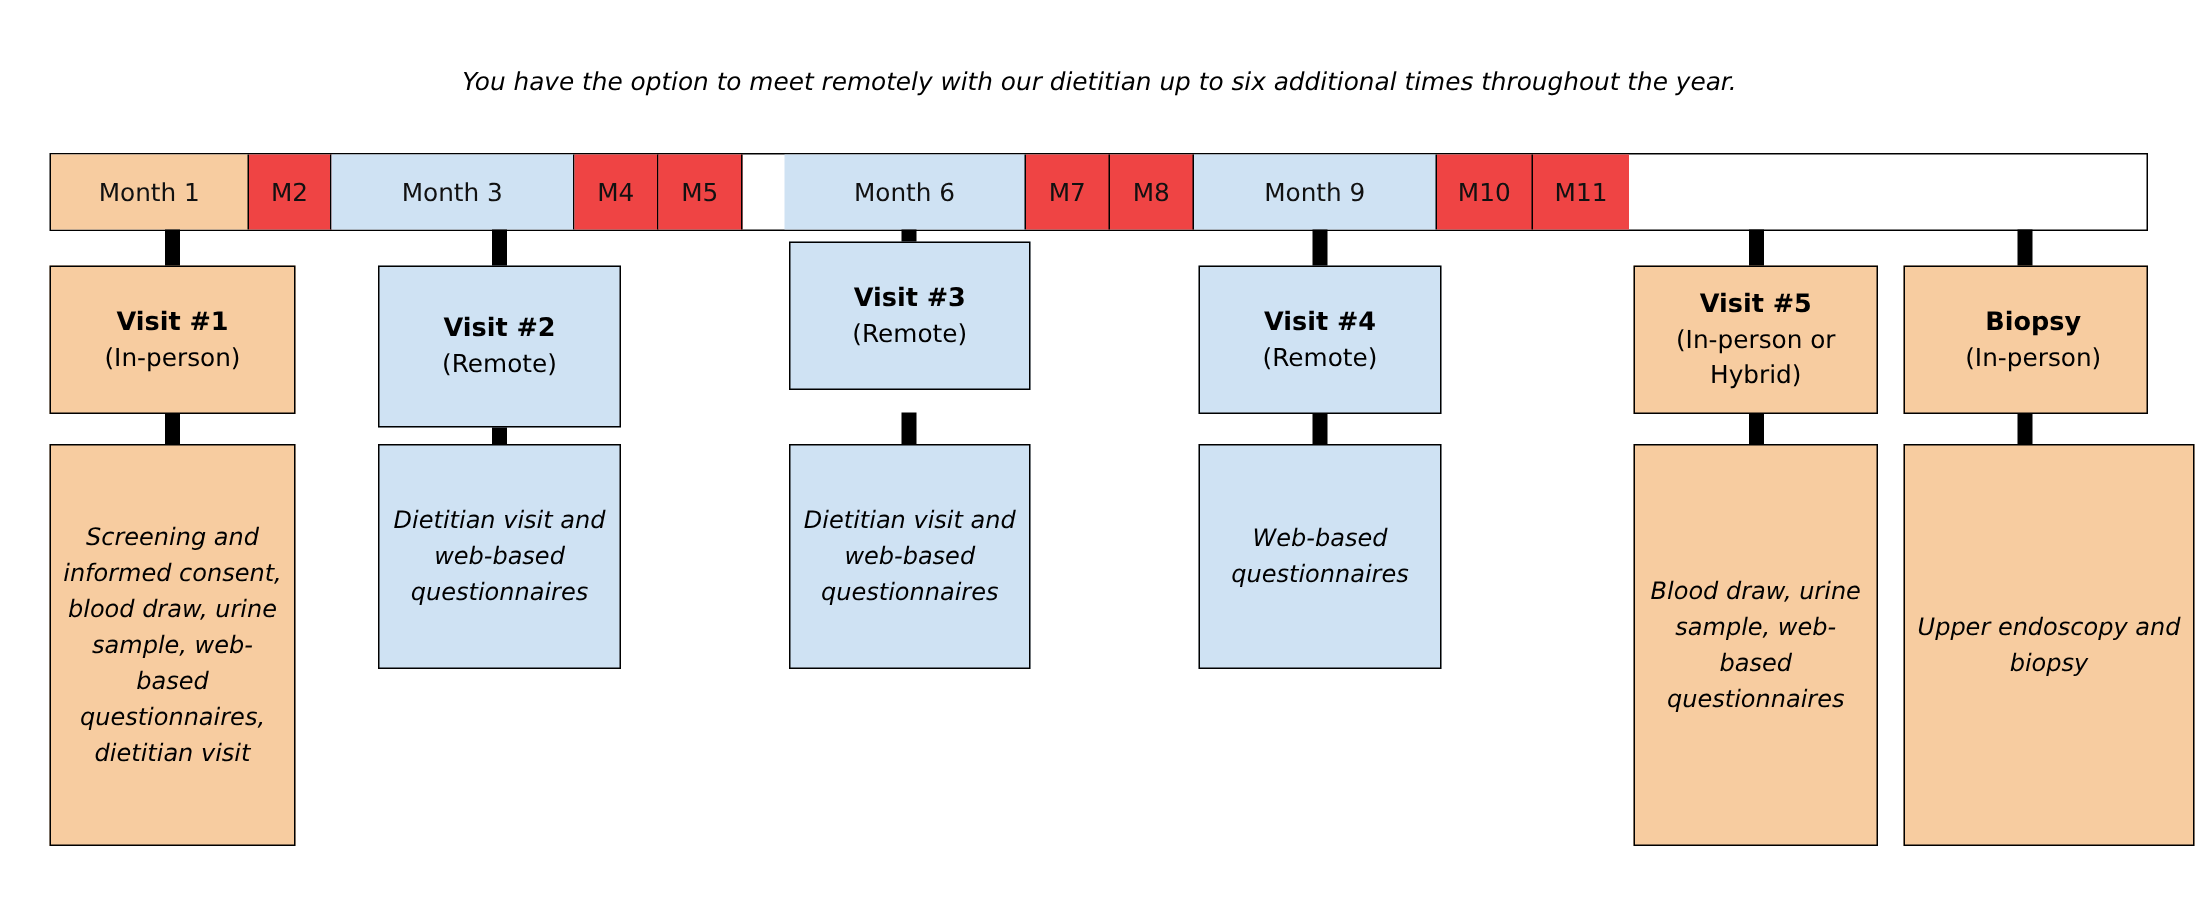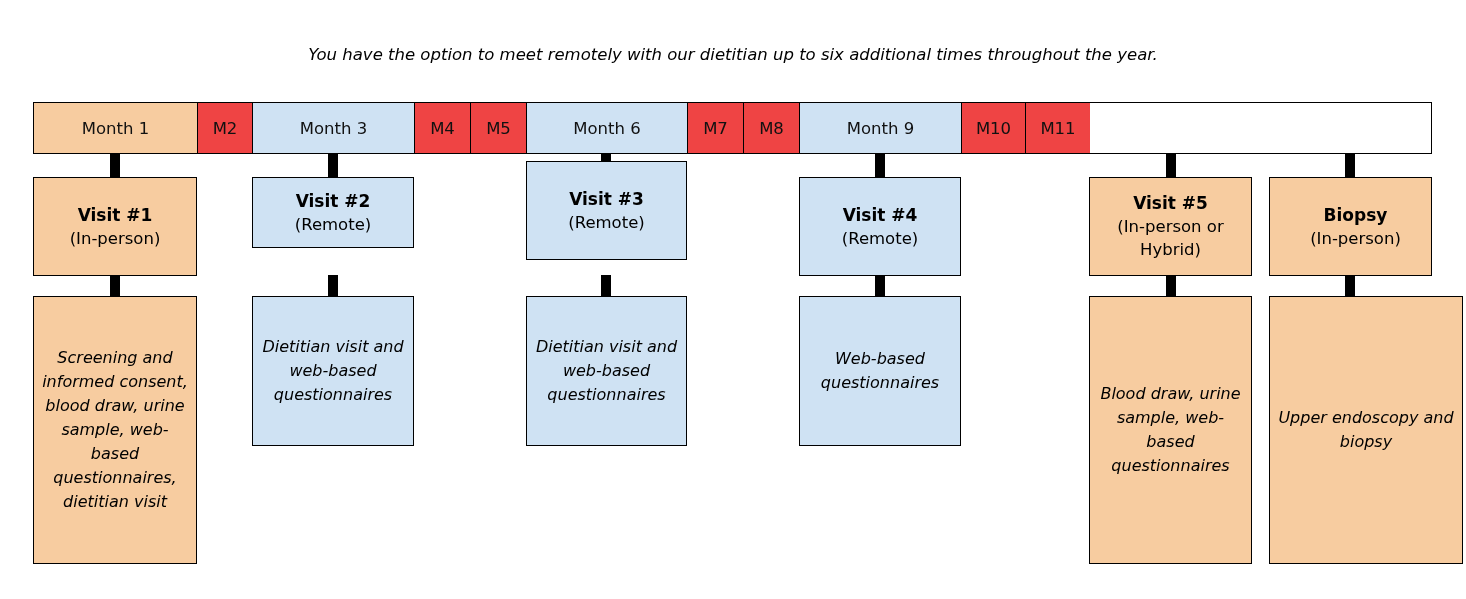--- a/index.html
+++ b/index.html
@@ -102,26 +102,26 @@
   }
 </style>
 </head>
 <body>
 
 <div id="canvas">
 
   <div class="caption">You have the option to meet remotely with our dietitian up to six additional times throughout the year.</div>
 
   <div class="month-bar" id="month-bar">
-      <div class="month-seg c-orange" style="width: 164px;">Month 1</div>
+      <div class="month-seg c-orange" style="width: 132px;">Month 1</div>
       <div class="month-seg c-gray" style="width: 55px;">M2</div>
       <div class="month-seg c-blue" style="width: 162px;">Month 3</div>
       <div class="month-seg c-gray" style="width: 56px;">M4</div>
       <div class="month-seg c-gray" style="width: 56px;">M5</div>
-      <div class="month-seg c-blue" style="width: 161px;">Month 6</div>
+      <div class="month-seg c-blue" style="width: 161px; margin-left: 28px;">Month 6</div>
       <div class="month-seg c-gray" style="width: 56px;">M7</div>
       <div class="month-seg c-gray" style="width: 56px;">M8</div>
       <div class="month-seg c-blue" style="width: 162px;">Month 9</div>
       <div class="month-seg c-gray" style="width: 64px;">M10</div>
       <div class="month-seg c-gray" style="width: 64px;">M11</div>
     </div>
 
   <div id="connectors-layer">
       <div class="connector" style="left: 110px; top: 153px; height: 25px;"></div>
       <div class="connector" style="left: 328px; top: 153px; height: 25px;"></div>
@@ -134,21 +134,21 @@
       <div class="connector" style="left: 601px; top: 275px; height: 22px;"></div>
       <div class="connector" style="left: 875px; top: 275px; height: 22px;"></div>
       <div class="connector" style="left: 1166px; top: 275px; height: 22px;"></div>
       <div class="connector" style="left: 1345px; top: 275px; height: 22px;"></div>
     </div>
   <div id="visits-layer">
       <div class="box visit-box c-orange" style="left: 33px; top: 177px; width: 164px; height: 99px;">
         <div class="visit-title">Visit #1</div>
         <div class="visit-sub">(In-person)</div>
       </div>
-      <div class="box visit-box c-blue" style="left: 252px; top: 177px; width: 162px; height: 71px;">
+      <div class="box visit-box c-blue" style="left: 252px; top: 177px; width: 162px; height: 108px;">
         <div class="visit-title">Visit #2</div>
         <div class="visit-sub">(Remote)</div>
       </div>
       <div class="box visit-box c-blue" style="left: 526px; top: 161px; width: 161px; height: 99px;">
         <div class="visit-title">Visit #3</div>
         <div class="visit-sub">(Remote)</div>
       </div>
       <div class="box visit-box c-blue" style="left: 799px; top: 177px; width: 162px; height: 99px;">
         <div class="visit-title">Visit #4</div>
         <div class="visit-sub">(Remote)</div>

